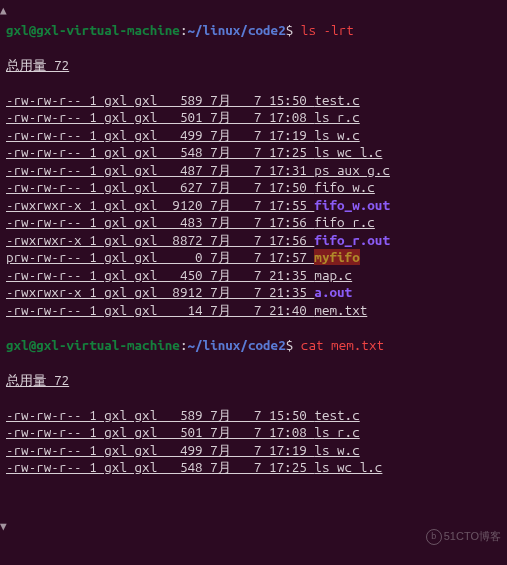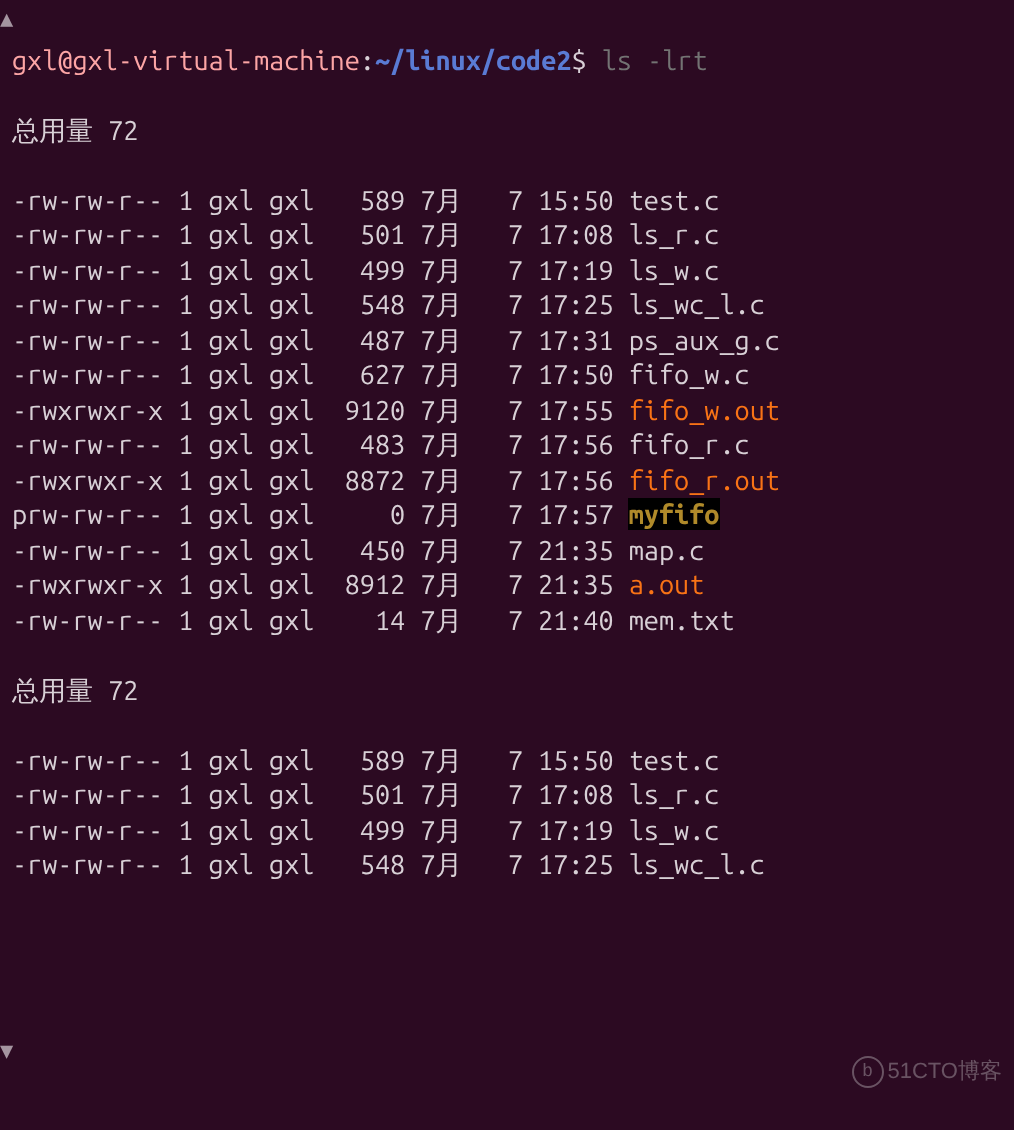--- a/index.html
+++ b/index.html
@@ -12,28 +12,28 @@
     line-height: 17.5px;
     width: 507px;
     height: 565px;
     overflow: hidden;
     position: relative;
   }
   .term {
     padding: 4px 6px 6px 6px;
     white-space: pre;
   }
-  .prompt-user { color: #fca5a5; font-weight: normal; }
+  .prompt-user { color: #15803d; font-weight: bold; }
   .prompt-sep  { color: #d8d0d6; }
   .prompt-path { color: #5a7bd4; font-weight: bold; }
-  .cmd   { color: #737373; margin-top: 48px; }
-  .plain { color: #d8d0d6; }
-  .exe   { color: #f97316; font-weight: normal; }
+  .cmd   { color: #ef4444; margin-top: 48px; }
+  .plain { color: #d8d0d6; text-decoration: underline; }
+  .exe   { color: #8b5cf6; font-weight: bold; }
   .fifo  { color: #b08a2a; font-weight: bold; }
-  .fifo-bg { background: #000000; }
+  .fifo-bg { background: #7f1d1d; }
   .watermark {
     position: absolute;
     right: 6px;
     bottom: 20px;
     color: rgba(220,220,220,0.35);
     font-family: sans-serif;
     font-size: 11px;
     pointer-events: none;
   }
   .watermark-dot {
@@ -62,19 +62,20 @@
 </head>
 <body>
 
 <div class="scroll-up">▲</div>
 <div class="scroll-down">▼</div>
 
 <div class="term">
 <span class="line"><span class="prompt-user">gxl@gxl-virtual-machine</span><span class="prompt-sep">:</span><span class="prompt-path">~/linux/code2</span><span class="prompt-sep">$ </span><span class="cmd">ls -lrt</span></span>
 <span class="line plain">总用量 72</span>
 <span id="list1"><span class="line"><span class="plain">-rw-rw-r-- 1 gxl gxl   589 7月   7 15:50 </span><span class="plain">test.c</span></span><span class="line"><span class="plain">-rw-rw-r-- 1 gxl gxl   501 7月   7 17:08 </span><span class="plain">ls_r.c</span></span><span class="line"><span class="plain">-rw-rw-r-- 1 gxl gxl   499 7月   7 17:19 </span><span class="plain">ls_w.c</span></span><span class="line"><span class="plain">-rw-rw-r-- 1 gxl gxl   548 7月   7 17:25 </span><span class="plain">ls_wc_l.c</span></span><span class="line"><span class="plain">-rw-rw-r-- 1 gxl gxl   487 7月   7 17:31 </span><span class="plain">ps_aux_g.c</span></span><span class="line"><span class="plain">-rw-rw-r-- 1 gxl gxl   627 7月   7 17:50 </span><span class="plain">fifo_w.c</span></span><span class="line"><span class="plain">-rwxrwxr-x 1 gxl gxl  9120 7月   7 17:55 </span><span class="exe">fifo_w.out</span></span><span class="line"><span class="plain">-rw-rw-r-- 1 gxl gxl   483 7月   7 17:56 </span><span class="plain">fifo_r.c</span></span><span class="line"><span class="plain">-rwxrwxr-x 1 gxl gxl  8872 7月   7 17:56 </span><span class="exe">fifo_r.out</span></span><span class="line"><span class="plain">prw-rw-r-- 1 gxl gxl     0 7月   7 17:57 </span><span class="fifo fifo-bg">myfifo</span></span><span class="line"><span class="plain">-rw-rw-r-- 1 gxl gxl   450 7月   7 21:35 </span><span class="plain">map.c</span></span><span class="line"><span class="plain">-rwxrwxr-x 1 gxl gxl  8912 7月   7 21:35 </span><span class="exe">a.out</span></span><span class="line"><span class="plain">-rw-rw-r-- 1 gxl gxl    14 7月   7 21:40 </span><span class="plain">mem.txt</span></span></span>
+<span class="line"><span class="prompt-user">gxl@gxl-virtual-machine</span><span class="prompt-sep">:</span><span class="prompt-path">~/linux/code2</span><span class="prompt-sep">$ </span><span class="cmd">cat mem.txt</span></span>
 <span class="line plain">总用量 72</span>
 <span id="list2"><span class="line"><span class="plain">-rw-rw-r-- 1 gxl gxl   589 7月   7 15:50 </span><span class="plain">test.c</span></span><span class="line"><span class="plain">-rw-rw-r-- 1 gxl gxl   501 7月   7 17:08 </span><span class="plain">ls_r.c</span></span><span class="line"><span class="plain">-rw-rw-r-- 1 gxl gxl   499 7月   7 17:19 </span><span class="plain">ls_w.c</span></span><span class="line"><span class="plain">-rw-rw-r-- 1 gxl gxl   548 7月   7 17:25 </span><span class="plain">ls_wc_l.c</span></span></span>
 </div>
 
 <div class="watermark">
   <span class="watermark-dot">b</span><span>51CTO博客</span>
 </div>
 
 </body></html>

